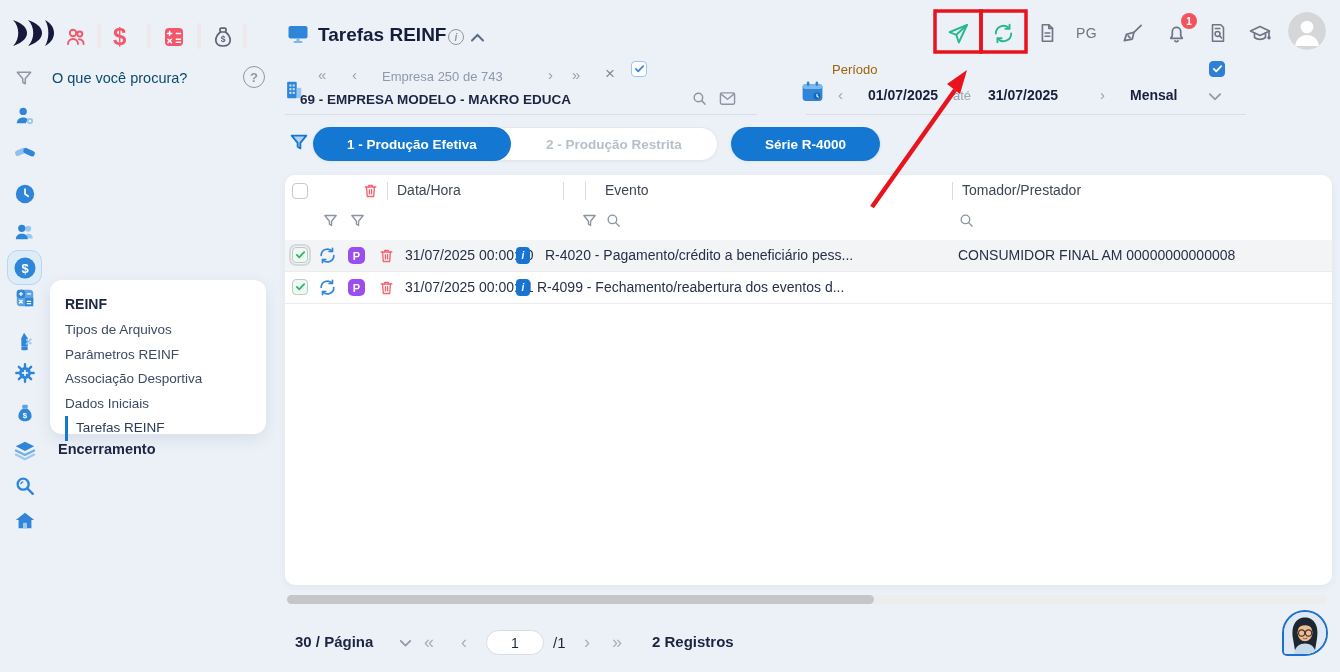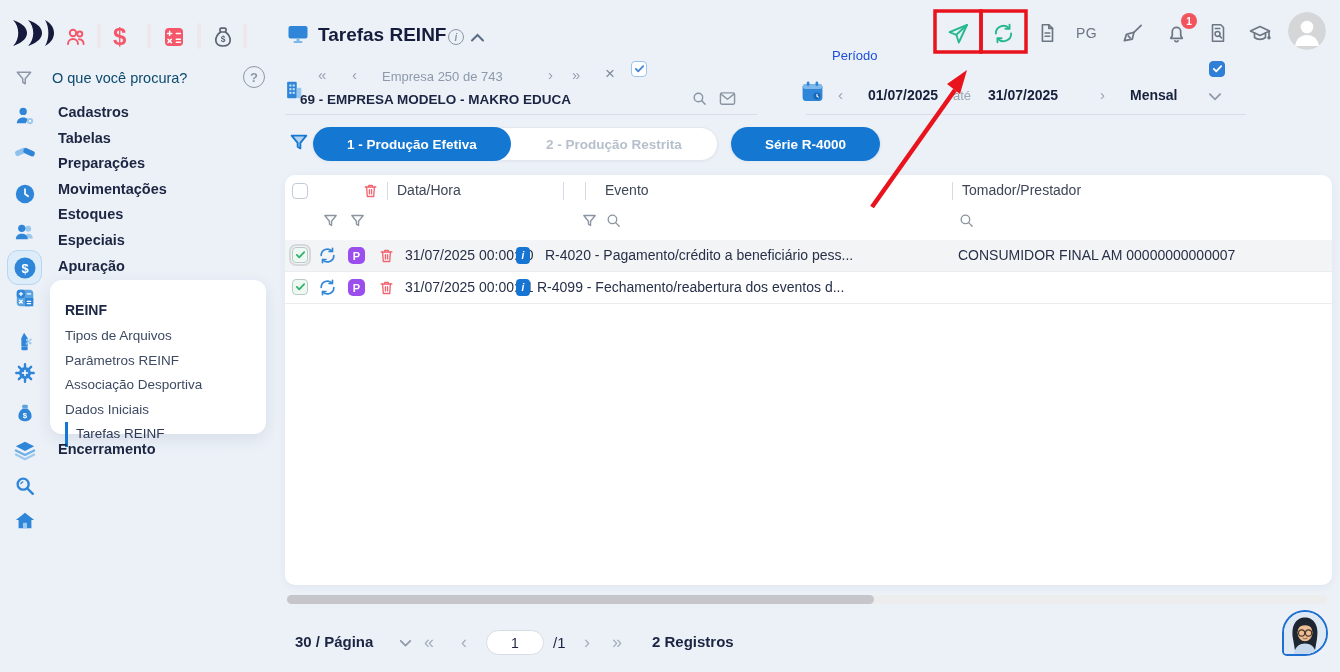--- a/index.html
+++ b/index.html
@@ -28,21 +28,21 @@
   .menu{ left:58px; top:100px; }
   .menu-item{ height:25.6px; line-height:25.6px; font-size:14.5px; font-weight:bold; color:#1c2642; cursor:pointer; }
   .rail-icon{ left:14px; width:22px; height:22px; color:#2f86d8; }
   .rail-selected{
     left:7px; top:250px; width:35px; height:35px; background:#ddecf9;
     border:1.5px solid #b7d6ef; border-radius:11px;
     display:flex; align-items:center; justify-content:center;
   }
   .submenu-card{
     left:50px; top:280px; width:216px; height:154px; background:#fff;
-    border-radius:12px; box-shadow:0 5px 16px rgba(30,50,90,.10); padding:22px 0 0 15px;
+    border-radius:12px; box-shadow:0 5px 16px rgba(30,50,90,.10); padding:16px 0 0 15px;
   }
   .submenu-title{ font-size:14px; font-weight:bold; color:#1c2642; margin-bottom:6px; }
   .submenu-item{ font-size:13.5px; color:#3d4a63; height:24.6px; line-height:24.6px; cursor:pointer; }
   .submenu-item.active{ border-left:3px solid #1478d2; padding-left:8px; color:#2b3a55; }
   .encerramento{ left:58px; top:441px; font-size:14.5px; font-weight:bold; color:#1c2642; }
 
   
   .page-title{ left:318px; top:24px; font-size:19px; font-weight:bold; color:#141d3c; }
   .info-circle{
     left:448px; top:29px; width:16px; height:16px; border:1.4px solid #8d97a5; border-radius:50%;
@@ -52,21 +52,21 @@
   .nav-glyph{ font-size:15px; color:#97a1ae; cursor:pointer; }
   .company-nav{ top:66px; font-size:13px; color:#8d99a9; }
   .company-name{ left:300px; top:92px; font-size:13.5px; font-weight:bold; color:#1b2542; }
   .hline{ height:1px; background:#d8dee8; top:114px; }
   .checkbox{ width:16px; height:16px; border-radius:4px; cursor:pointer; }
   .cb-lightblue{ background:#fff; border:1.5px solid #9ec5f0; color:#4285d8; }
   .cb-blue{ background:#2f7fd6; border:1.5px solid #2f7fd6; color:#fff; }
   .cb-green{ background:#eef9f3; border:1.5px solid #bcc9c4; color:#37b26d; }
   .cb-empty{ background:#fff; border:1.5px solid #c3cbd4; }
   .checkbox svg{ margin:1px auto; }
-  .period-label{ left:832px; top:48px; font-size:13px; color:#1d4ed8; }
+  .period-label{ left:832px; top:62px; font-size:13px; color:#a16207; }
   .date-text{ font-size:14px; font-weight:bold; color:#16203b; }
   .ate{ font-size:13px; color:#9aa6b3; }
 
   
   .tr-icon{ top:22px; color:#6d7683; cursor:pointer; }
   .pg-label{ left:1076px; top:25px; font-size:14px; color:#6d7683; letter-spacing:.5px; cursor:pointer; }
   .bell-badge{
     left:1181px; top:13px; min-width:16px; height:16px; border-radius:8px; background:#f2545e;
     color:#fff; font-size:10px; font-weight:bold; display:flex; align-items:center; justify-content:center; padding:0 3px;
   }
@@ -252,29 +252,20 @@
         <path d="M7.5 9.5c.3-1 1.2-1.8 2.2-2" stroke-width="1.4"></path>
       </svg>
   </div>
   <div class="abs rail-icon" style="top:510px;">
     <svg width="22" height="22" viewBox="0 0 24 24">
       <path d="M12 3l10 8h-3v9H5v-9H2z" fill="#2f86d8"></path>
       <rect x="9.8" y="14" width="4.4" height="6" rx="1" fill="#9cc8ee"></rect>
       </svg>
   </div>
 
-  <div class="abs menu">
-    <div class="menu-item">Cadastros</div>
-    <div class="menu-item">Tabelas</div>
-    <div class="menu-item">Preparações</div>
-    <div class="menu-item">Movimentações</div>
-    <div class="menu-item">Estoques</div>
-    <div class="menu-item">Especiais</div>
-    <div class="menu-item">Apuração</div>
-  </div>
 
   <div class="abs submenu-card">
     <div class="submenu-title">REINF</div>
     <div class="submenu-item">Tipos de Arquivos</div>
     <div class="submenu-item">Parâmetros REINF</div>
     <div class="submenu-item">Associação Desportiva</div>
     <div class="submenu-item">Dados Iniciais</div>
     <div class="submenu-item active">Tarefas REINF</div>
   </div>
   <div class="abs encerramento">Encerramento</div>
@@ -502,21 +493,21 @@
         <svg width="17" height="17" viewBox="0 0 24 24" fill="none" stroke="currentColor" stroke-width="1.9" stroke-linecap="round" stroke-linejoin="round">
           <path d="M4.5 7h15"></path>
             <path d="M9.5 7V4.8h5V7"></path>
             <path d="M6.5 7l1 13.5h9l1-13.5"></path>
             <path d="M10.5 10.8v6M13.5 10.8v6"></path>
           </svg>
       </div>
       <div class="cell" style="left:120px;">31/07/2025 00:00:00</div>
       <div class="badge-i" style="left:231px;">i</div>
       <div class="cell event-text" style="left:260px;">R-4020 - Pagamento/crédito a beneficiário pess...</div>
-      <div class="cell" style="left:673px;">CONSUMIDOR FINAL AM 00000000000007</div>
+      <div class="cell" style="left:673px;">CONSUMIDOR FINAL AM 00000000000008</div>
     </div>
 
     <div class="trow" style="top:97px; background:#fff;">
       <div class="abs checkbox cb-green" style="left:7px; top:7px;">
         <svg width="11" height="11" viewBox="0 0 12 12" fill="none" stroke="currentColor" stroke-width="2" stroke-linecap="round" stroke-linejoin="round">
             <path d="M2 6.5l2.6 2.6L10 3.5"></path>
           </svg>
       </div>
       <div class="abs" style="left:33px; top:6px; color:#2f86d8; cursor:pointer;">
         <svg width="19" height="19" viewBox="0 0 24 24" fill="none" stroke="currentColor" stroke-width="2.1" stroke-linecap="round" stroke-linejoin="round">

